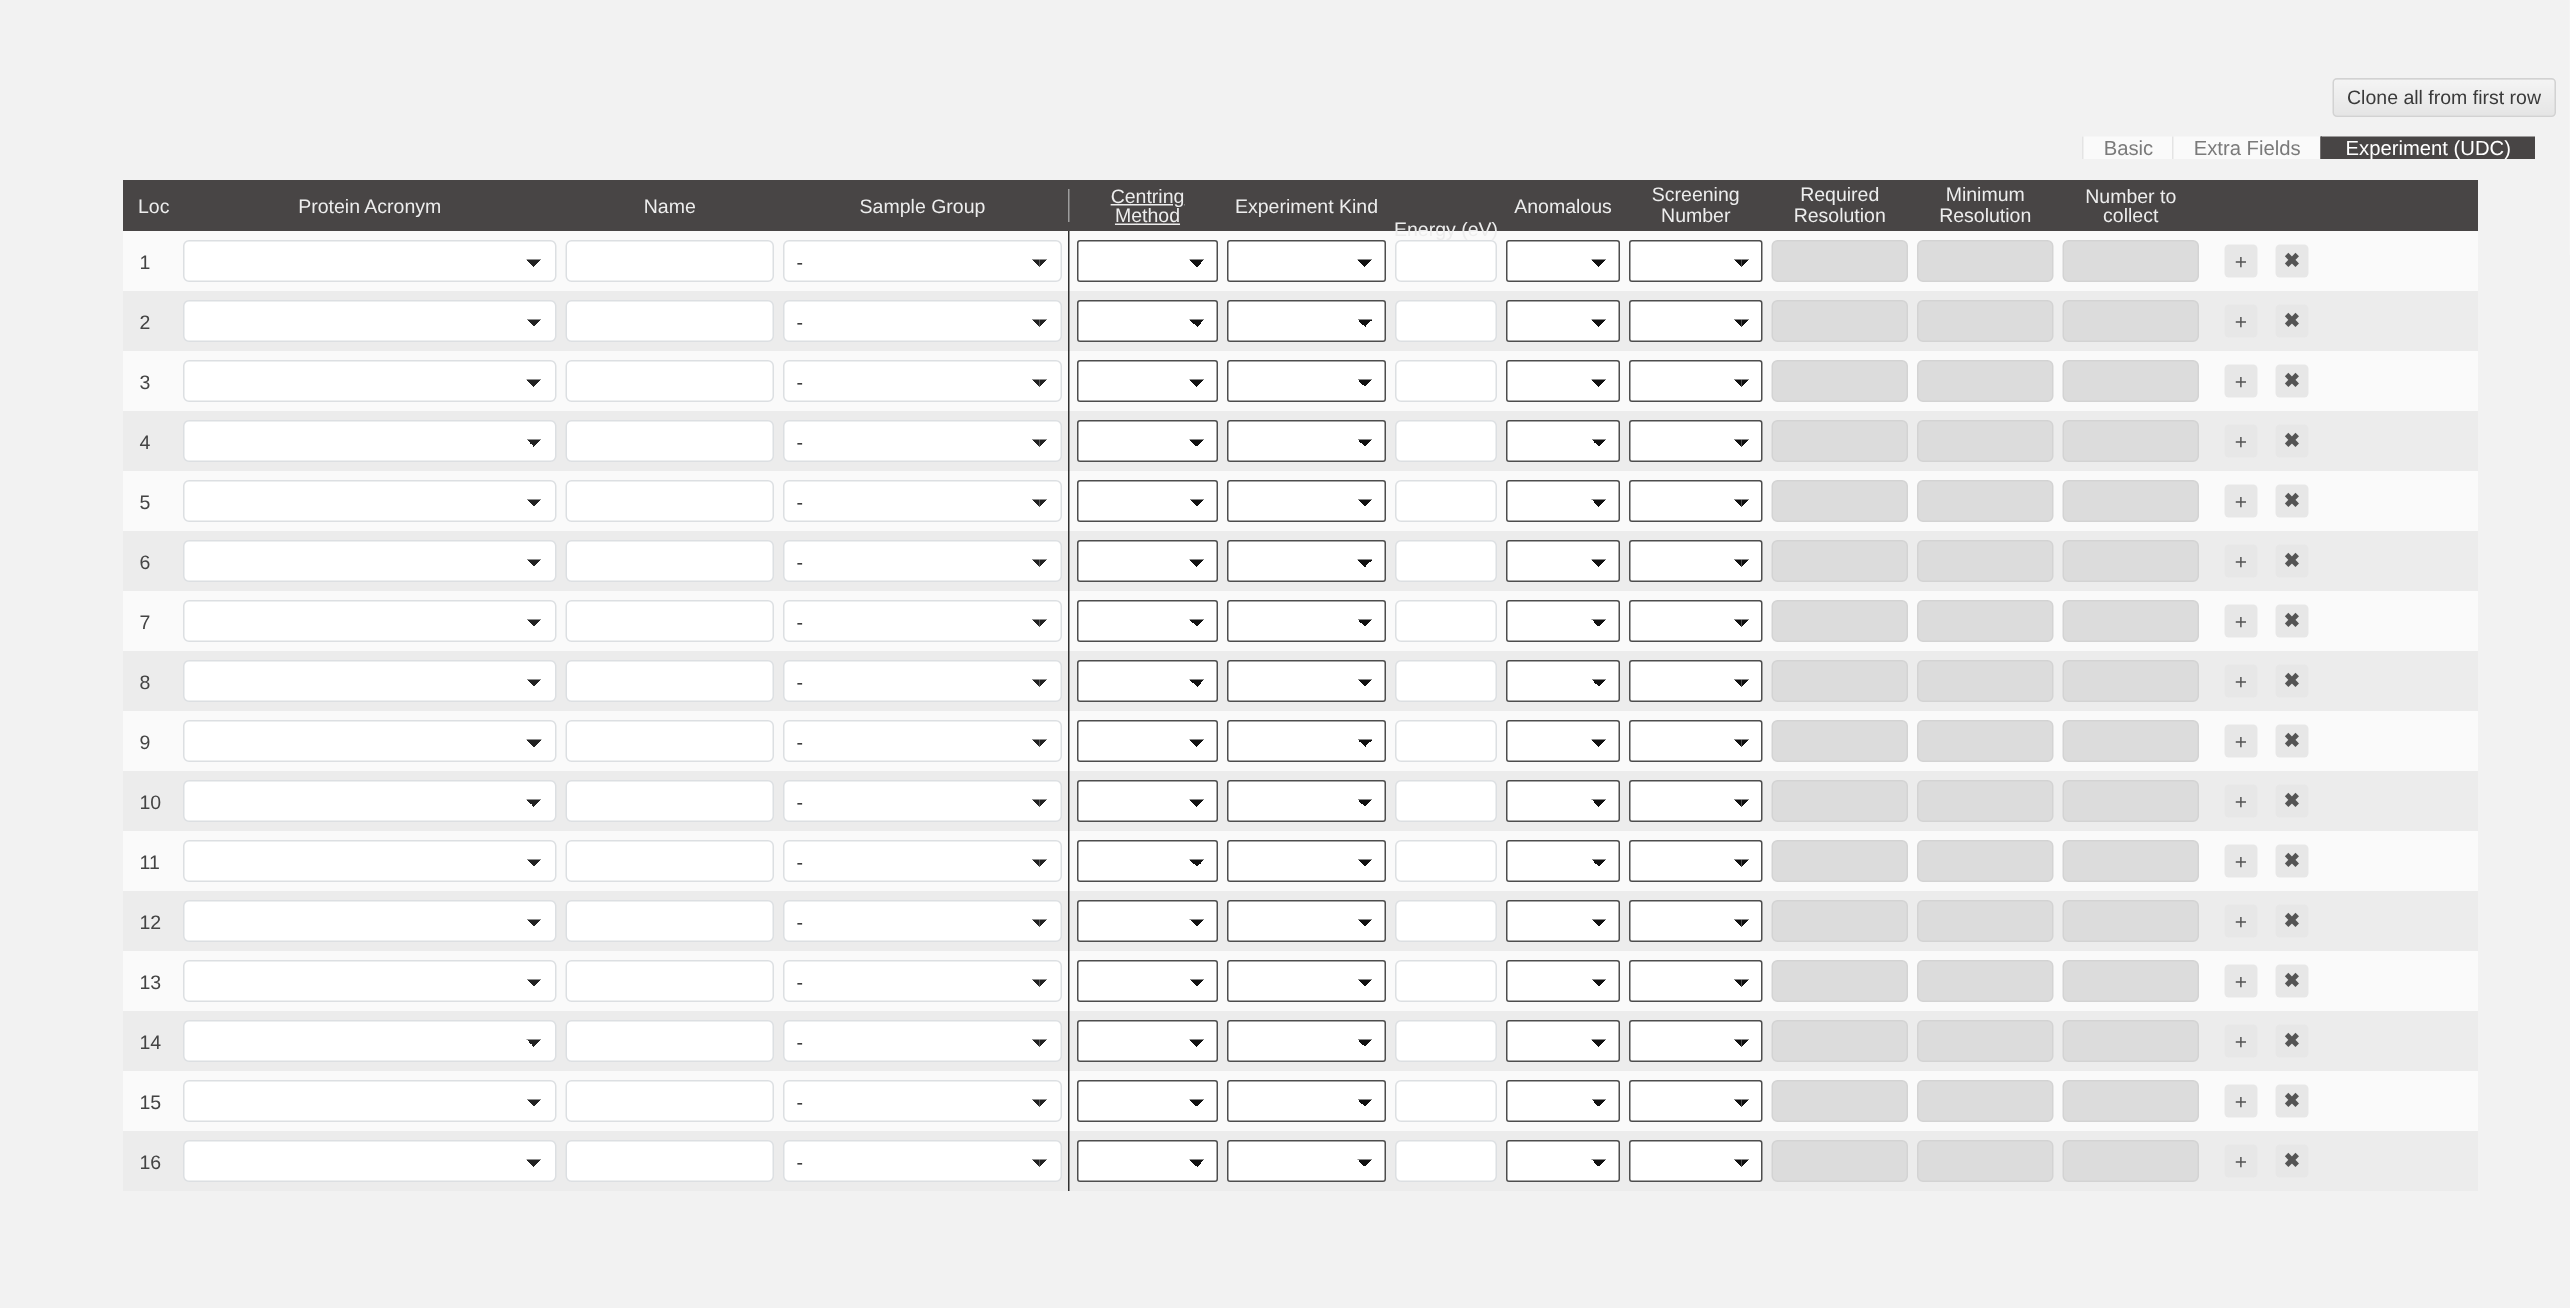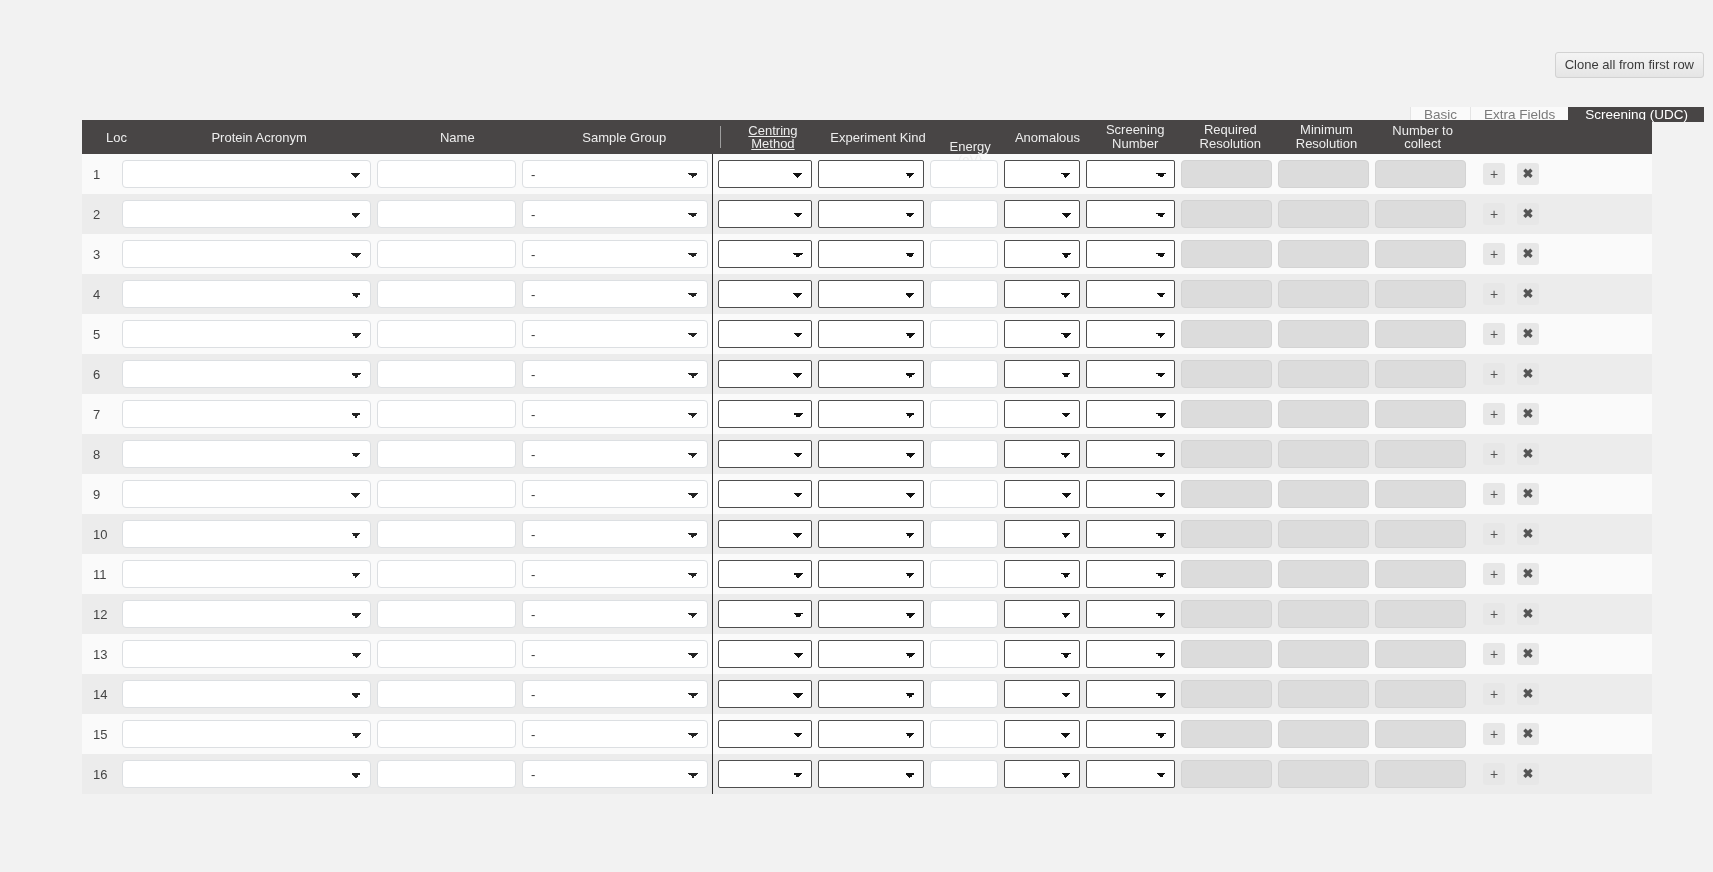--- a/index.html
+++ b/index.html
@@ -33,23 +33,23 @@
     padding: 4px 9px 5px 9px;
     line-height: 15px;
     cursor: pointer;
     white-space: nowrap;
   }
 
   
   .tabs {
     position: absolute;
     top: 91px;
-    right: 9px;
+    right: 23px;
     display: flex;
-    align-items: flex-end;
+    align-items: flex-start;
     height: 31px;
   }
   .tab {
     display: flex;
     align-items: center;
     padding: 0 13px;
     font-size: 13.5px;
     color: #7a7a7a;
     background: #fafafa;
     border-left: 1px solid #e4e4e4;
@@ -73,21 +73,20 @@
     background: #fcfcfc;
   }
 
   .thead {
     display: flex;
     background: #484545;
     color: #ededed;
     height: 34px;
     align-items: center;
     font-size: 13px;
-    padding-left: 14px;
   }
   .thead .hcell {
     text-align: center;
     line-height: 13px;
     padding: 0 2px;
     box-sizing: border-box;
   }
   .thead .hcell.two-line { line-height: 14px; }
   .thead .hcell.left { text-align: left; padding-left: 10px; }
 
@@ -275,21 +274,21 @@
 </head>
 <body>
 
 <div class="page">
 
   <button class="clone-btn">Clone all from first row</button>
 
   <div class="tabs">
     <div class="tab">Basic</div>
     <div class="tab">Extra Fields</div>
-    <div class="tab active">Screening (UDC)</div>
+    <div class="tab active">Experiment (UDC)</div>
   </div>
 
   <div class="table-panel">
 
     <div class="thead">
       <div class="hcell h-loc left">Loc</div>
       <div class="hcell h-protein">Protein Acronym</div>
       <div class="hcell h-name">Name</div>
       <div class="hcell h-group">Sample Group</div>
       <div class="hcell h-divider" style="position:relative;">

